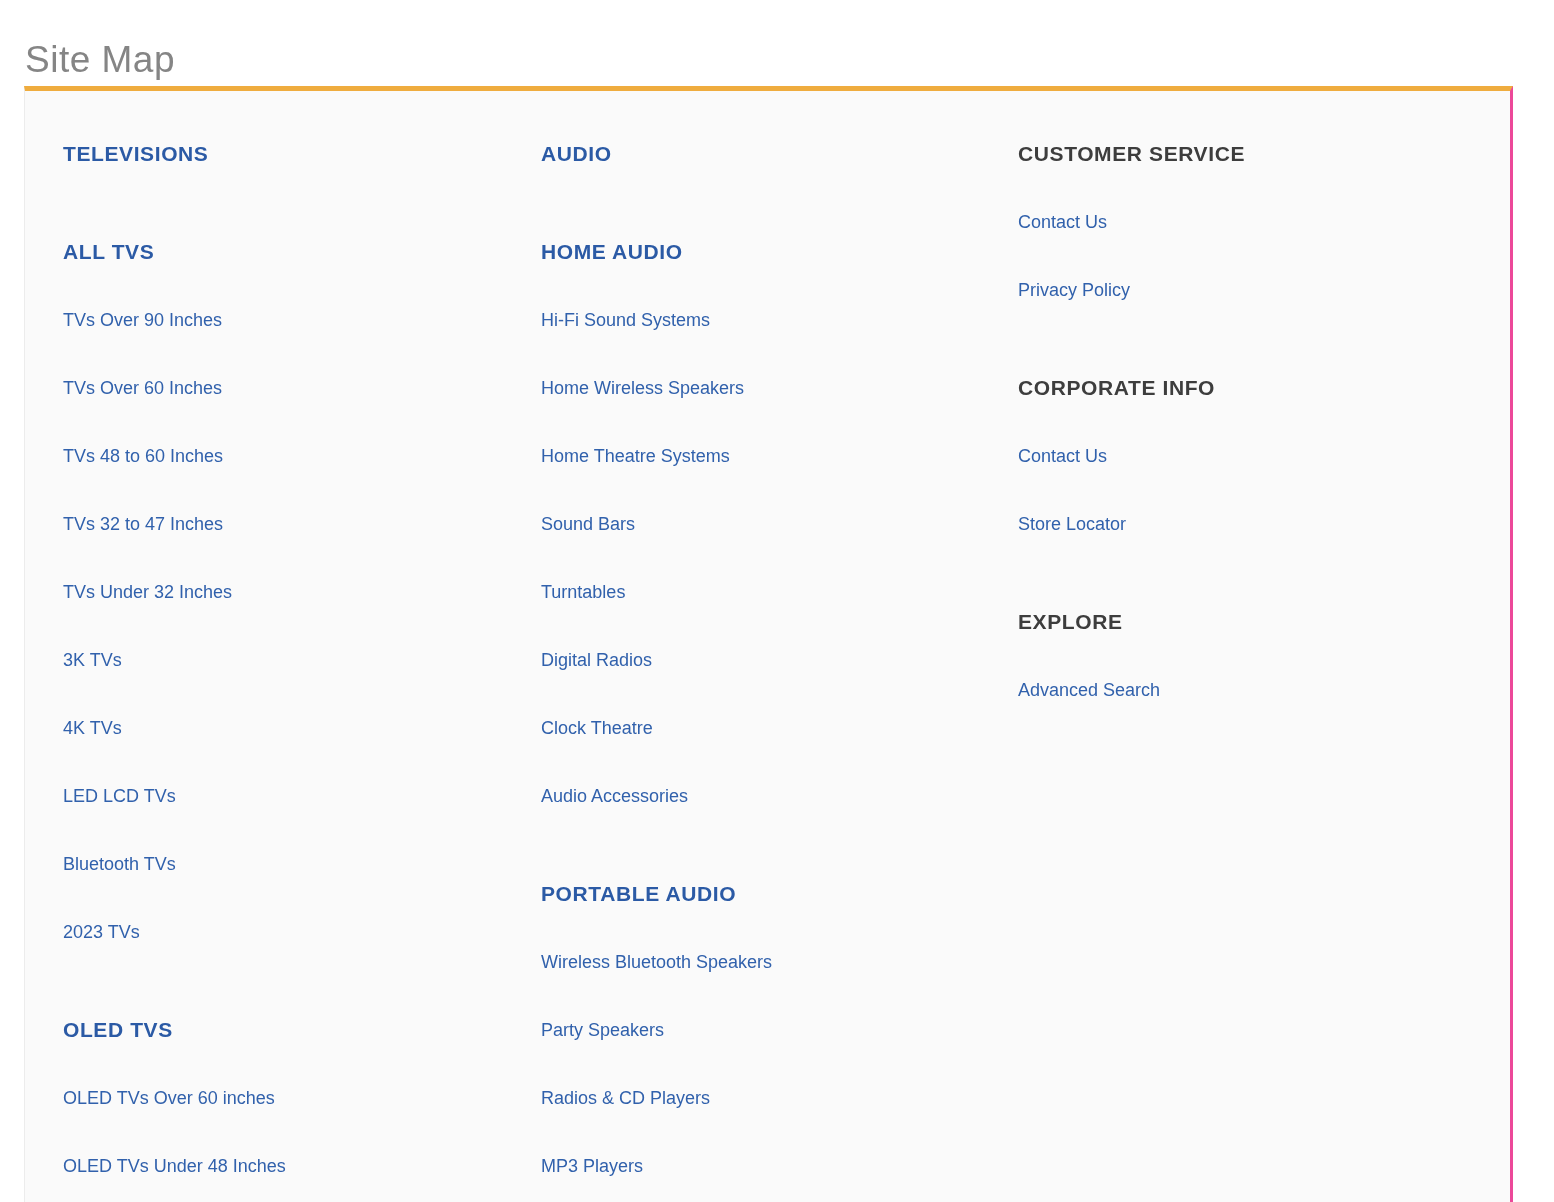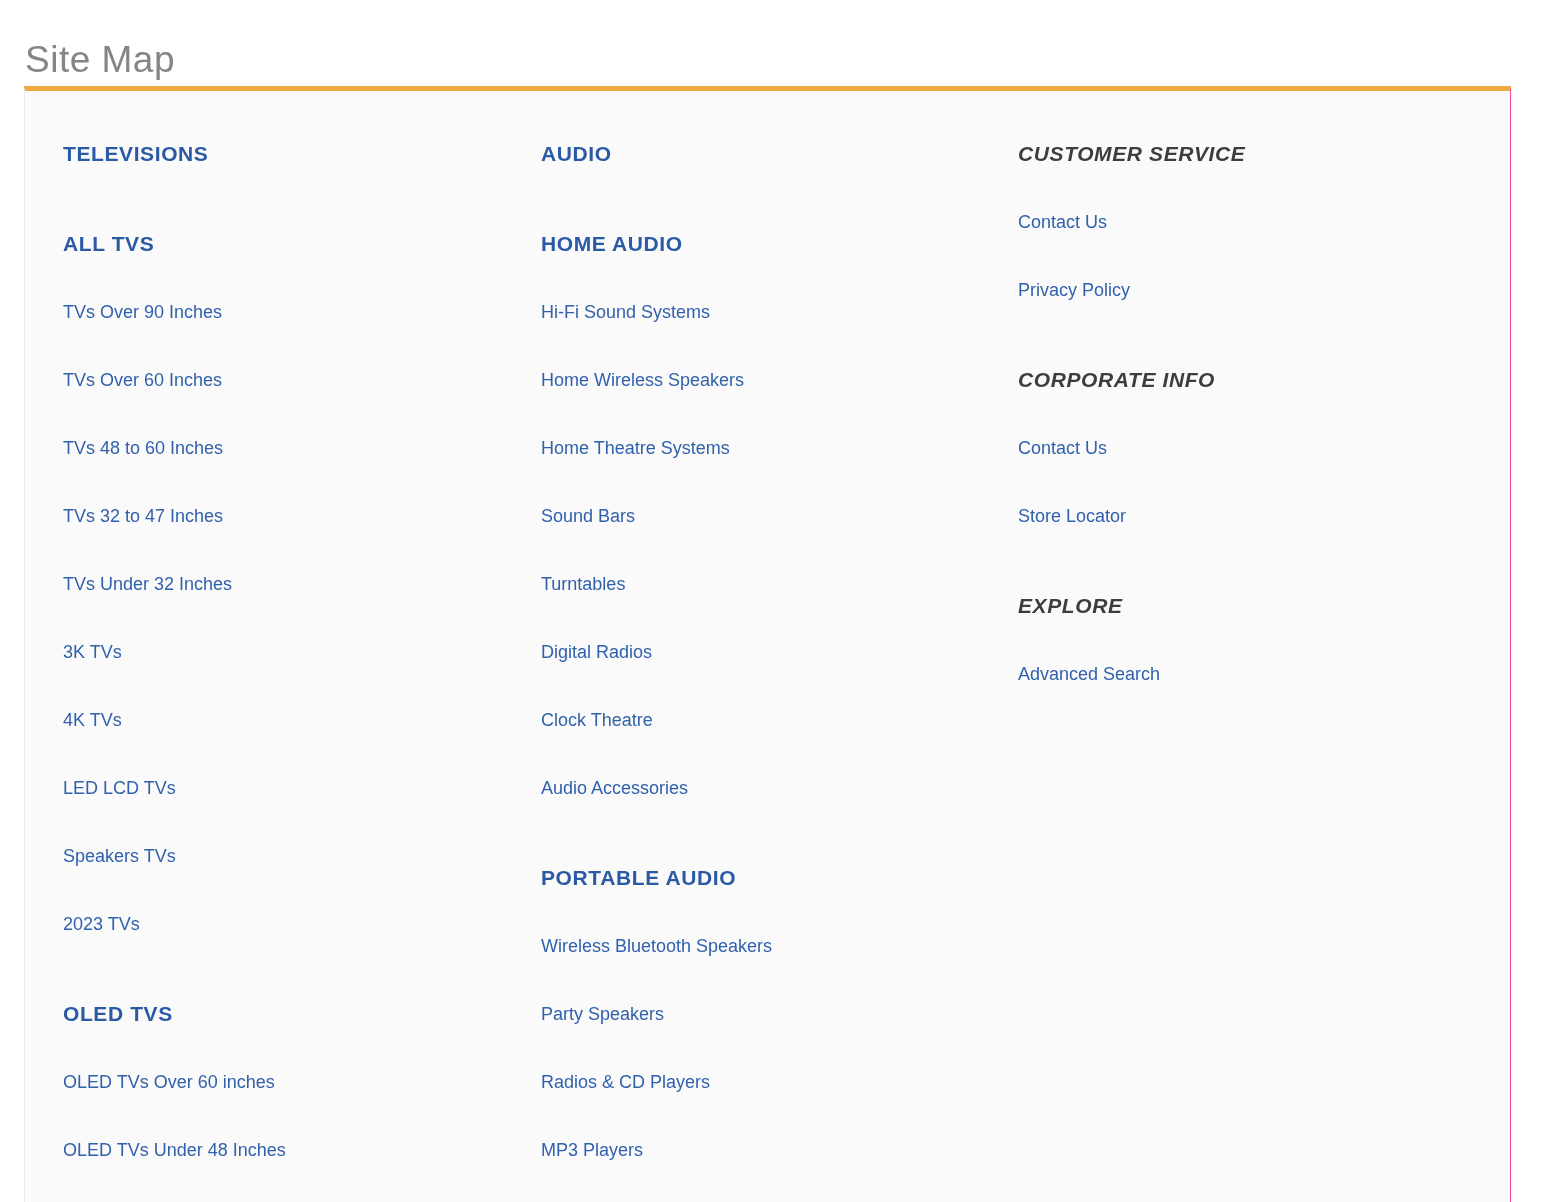--- a/index.html
+++ b/index.html
@@ -26,21 +26,21 @@
   }
   .panel {
     position: absolute;
     left: 24px;
     top: 86px;
     width: 1485px;
     height: 1111px;
     background: #fafafa;
     border-top: 5px solid #efac3e;
     border-left: 1px solid #ececec;
-    border-right: 1px solid #ec4899;
+    border-right: 3px solid #ec4899;
     box-sizing: content-box;
   }
   .columns {
     display: flex;
     flex-direction: row;
     padding: 52px 0 0 38px;
   }
   .col {
     display: flex;
     flex-direction: column;
@@ -59,23 +59,22 @@
     font-weight: bold;
     font-size: 21px;
     letter-spacing: 0.6px;
     color: #2b5aa5;
     cursor: pointer;
     text-decoration: none;
   }
   .cat.dark {
     color: #3d3d3d;
     cursor: default;
-    font-style: italic;
   }
-  .sp { margin-top: 22px; }
+  .sp { margin-top: 30px; }
   .lnk {
     color: #3161ac;
     cursor: pointer;
     text-decoration: none;
   }
 </style>
 </head>
 <body>
 
 <div class="viewport">
@@ -89,21 +88,21 @@
         <div class="item cat">TELEVISIONS</div>
         <div class="item cat sp">ALL TVS</div>
         <div class="item lnk">TVs Over 90 Inches</div>
         <div class="item lnk">TVs Over 60 Inches</div>
         <div class="item lnk">TVs 48 to 60 Inches</div>
         <div class="item lnk">TVs 32 to 47 Inches</div>
         <div class="item lnk">TVs Under 32 Inches</div>
         <div class="item lnk">3K TVs</div>
         <div class="item lnk">4K TVs</div>
         <div class="item lnk">LED LCD TVs</div>
-        <div class="item lnk">Speakers TVs</div>
+        <div class="item lnk">Bluetooth TVs</div>
         <div class="item lnk">2023 TVs</div>
         <div class="item cat sp">OLED TVS</div>
         <div class="item lnk">OLED TVs Over 60 inches</div>
         <div class="item lnk">OLED TVs Under 48 Inches</div>
       </div>
 
       <div class="col col-2">
         <div class="item cat">AUDIO</div>
         <div class="item cat sp">HOME AUDIO</div>
         <div class="item lnk">Hi-Fi Sound Systems</div>

